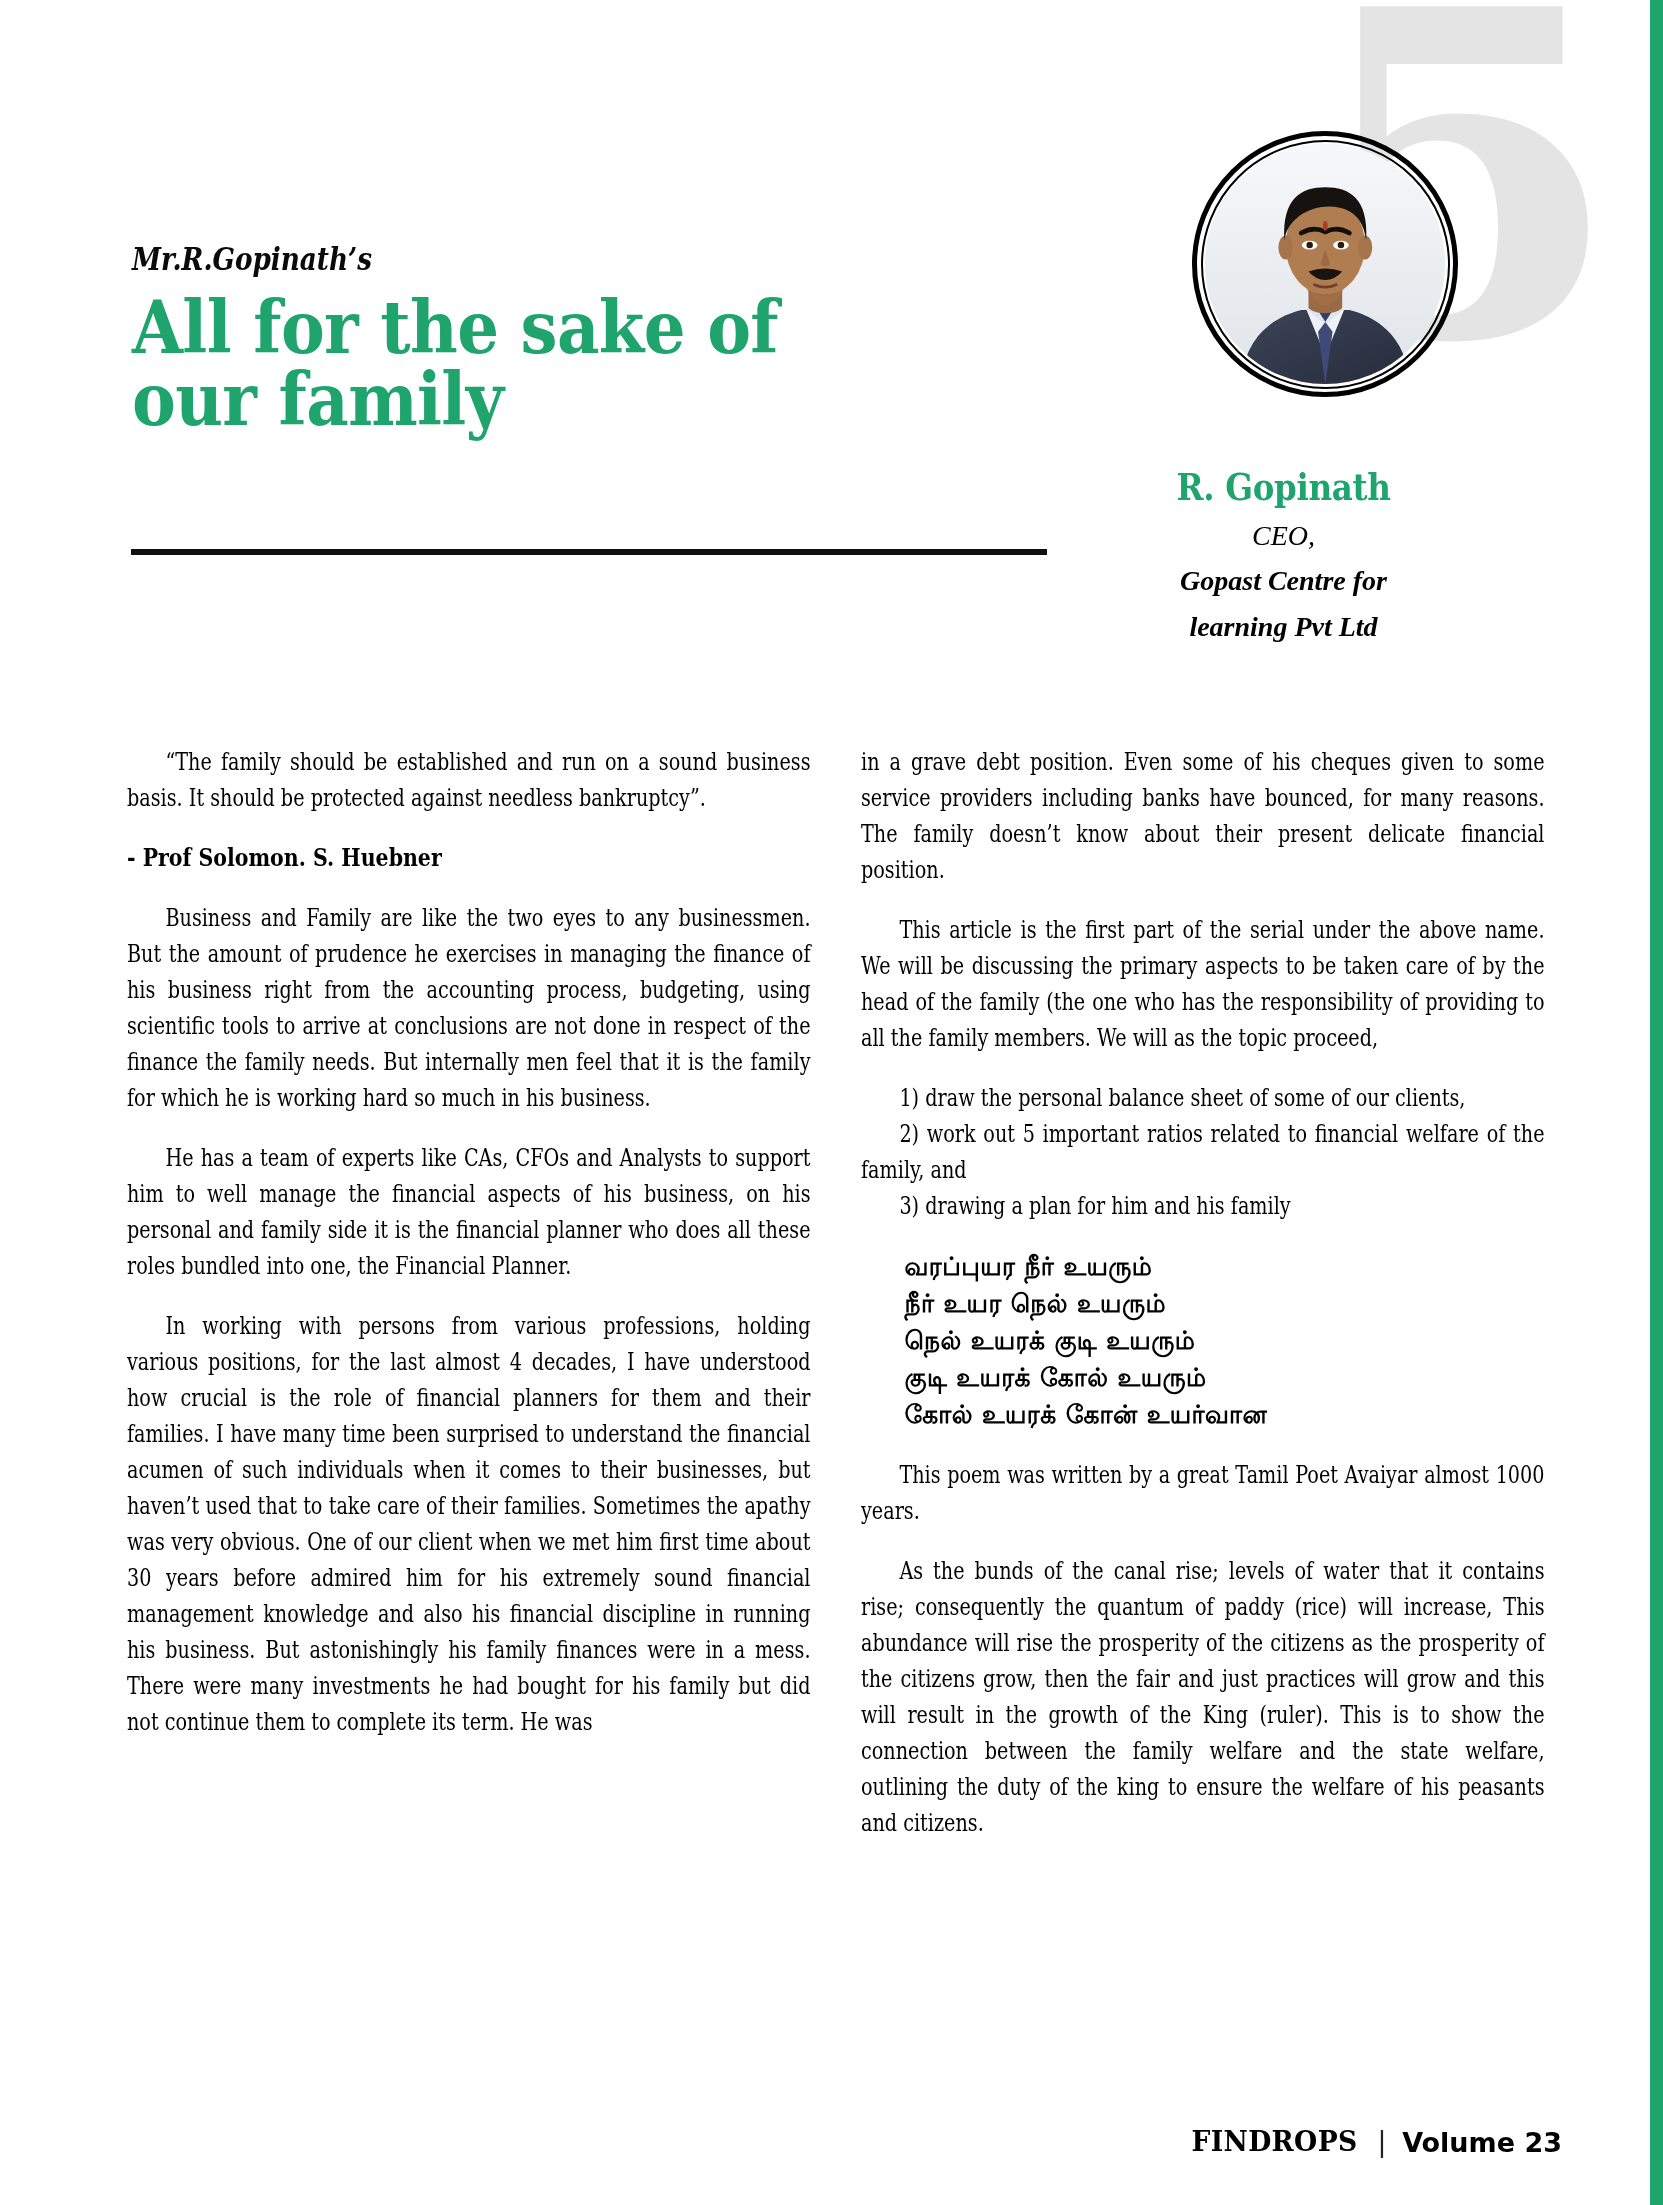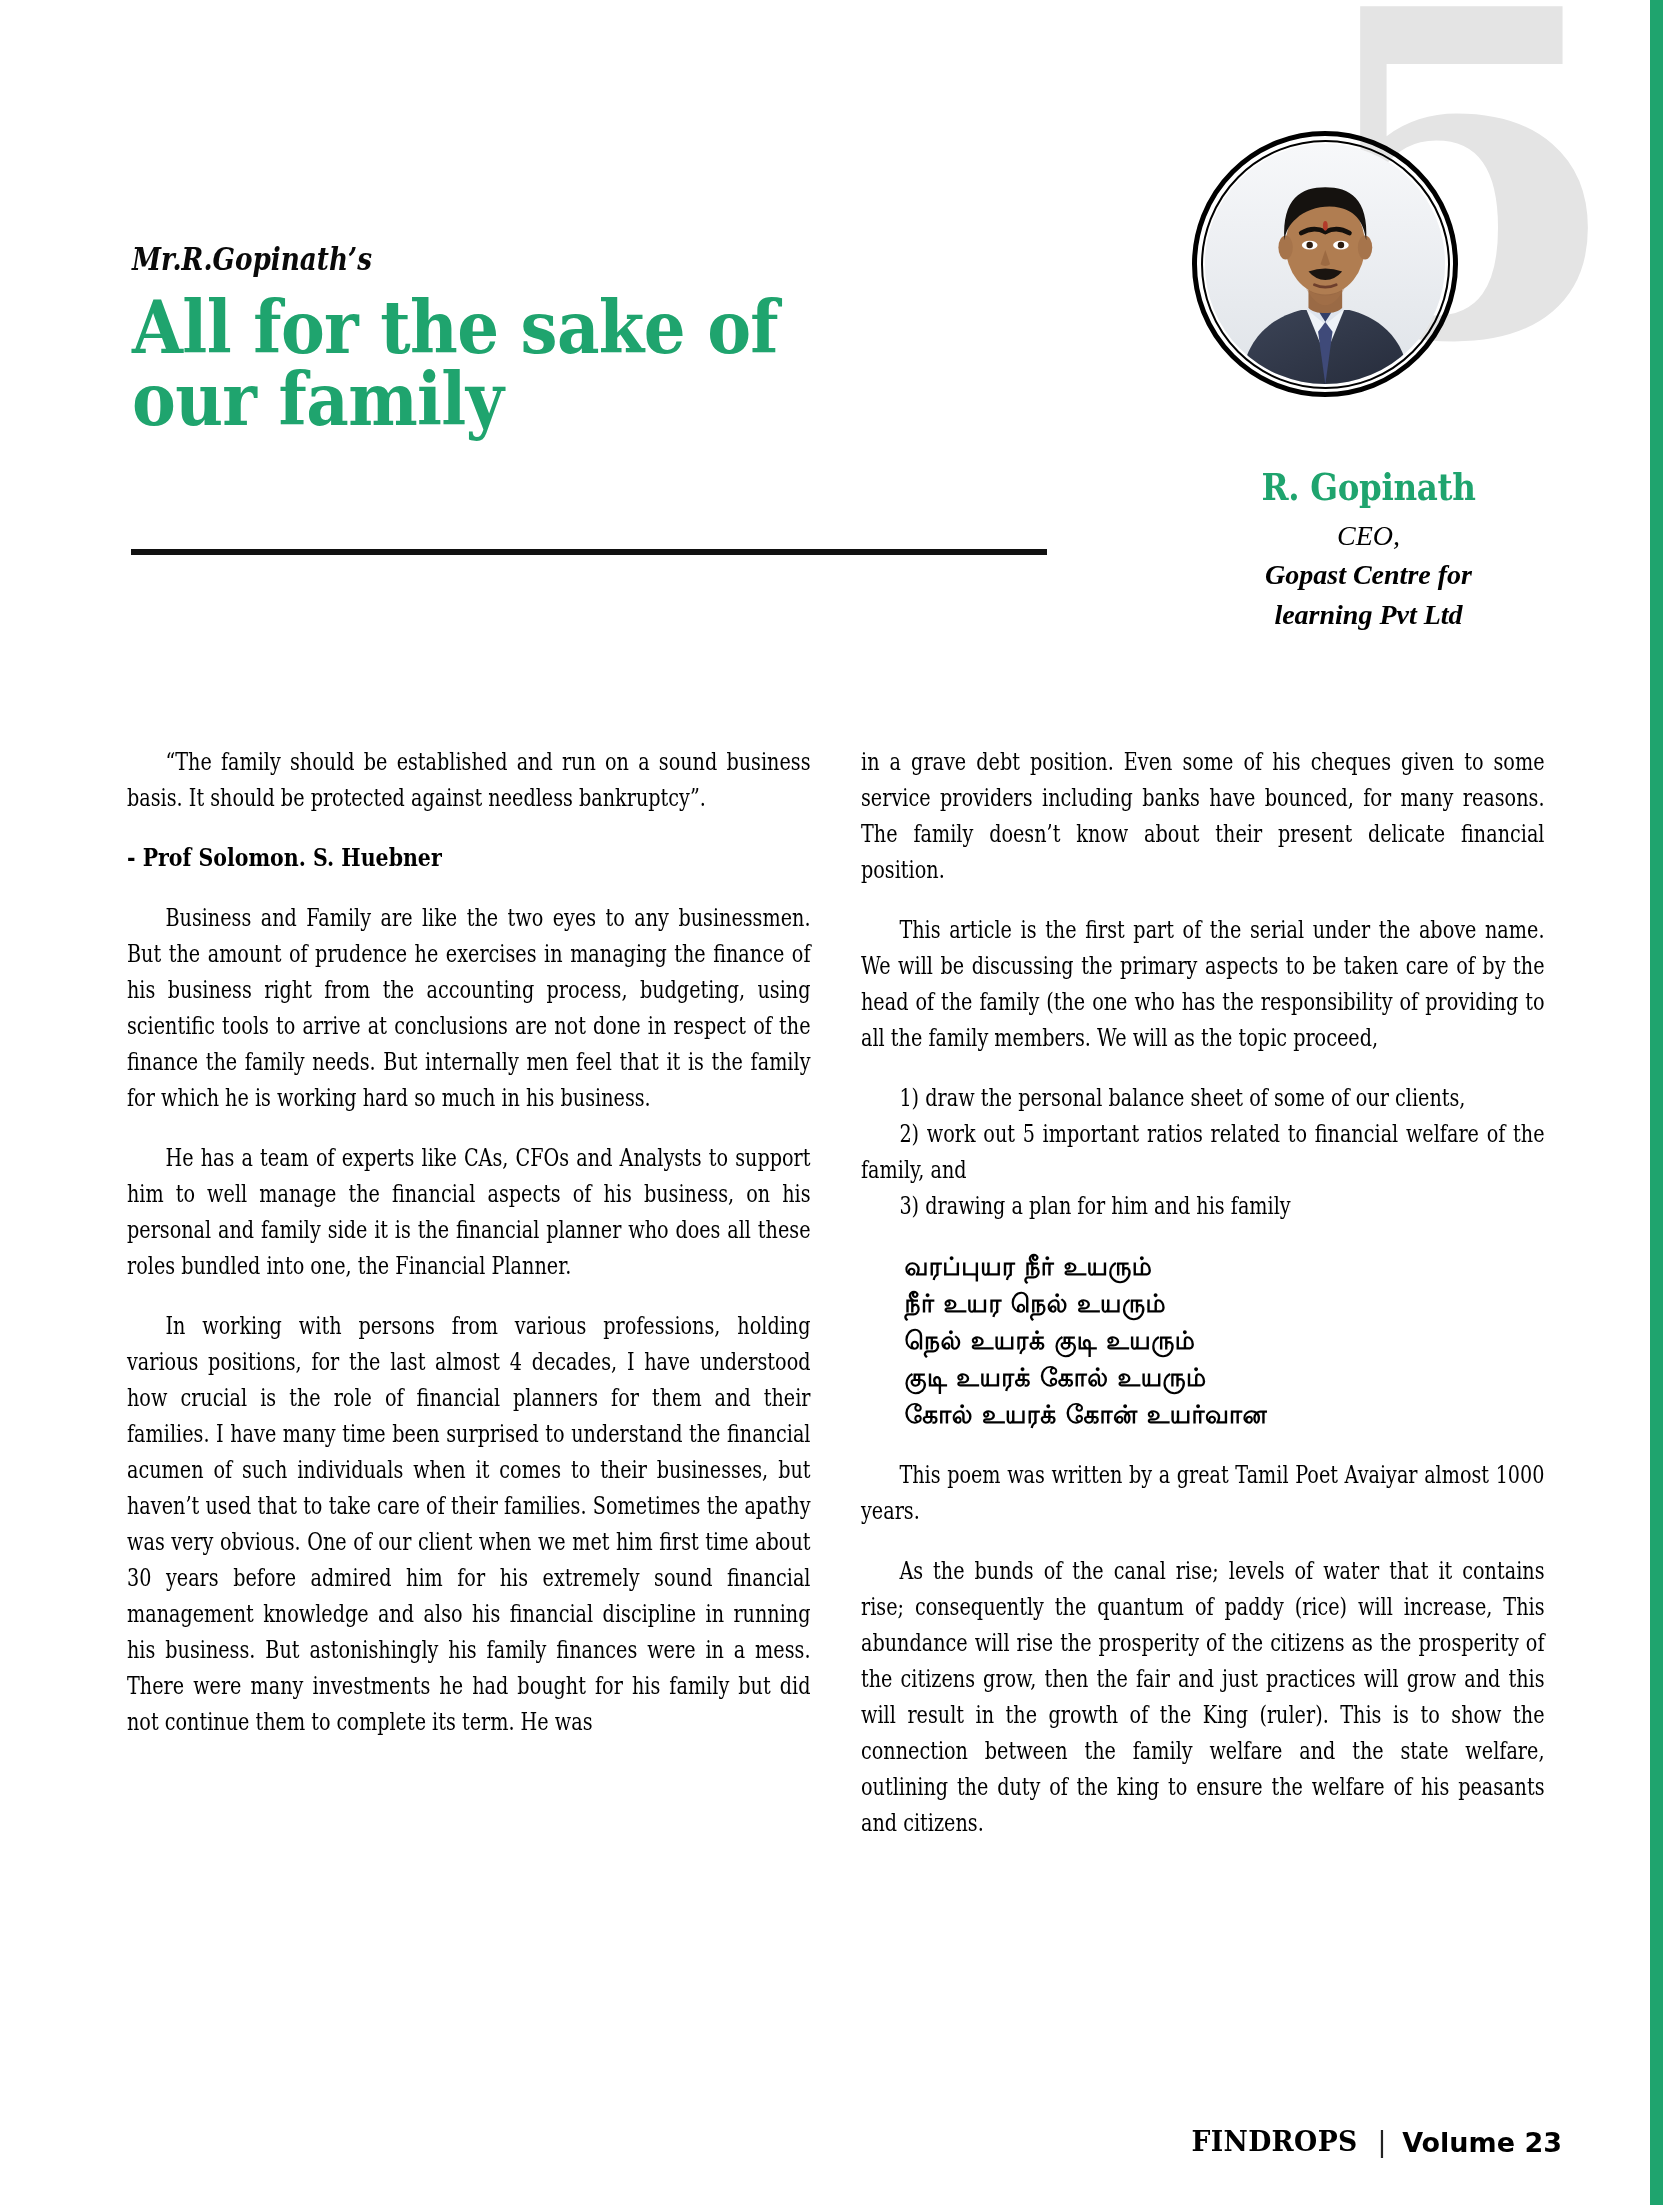--- a/index.html
+++ b/index.html
@@ -77,39 +77,39 @@
   }
   .photo{
     position:absolute; inset:12.7px;
     border-radius:50%; overflow:hidden;
     background:#f4f5f7;
   }
   .photo svg{ display:block; width:100%; height:100%; }
 
   
   .author{
-    position:absolute; left:1171px; top:465px;
+    position:absolute; left:1086px; top:465px;
     width:395px; text-align:center; z-index:3;
   }
   .author-name{
     font-family:"DejaVu Serif", serif;
     font-weight:700; font-size:37px;
     color:#1fa46e;
     transform:scaleX(.88); display:block;
     letter-spacing:-0.4px;
   }
   .author-role{
     font-family:"Liberation Serif", serif;
     font-style:italic; font-size:28px;
     margin-top:11.3px; display:block;
   }
   .author-org{
     font-family:"Liberation Serif", serif;
     font-style:italic; font-weight:700; font-size:28px;
-    line-height:1.2; margin-top:6px; display:block;
+    line-height:1.2; margin-top:12px; display:block;
   }
 
   
   .body-area{
     position:absolute; left:127px; top:744px;
     width:1417px; height:1318px; z-index:2;
     display:flex; gap:50px;
   }
   .col{ width:691px; }
 

